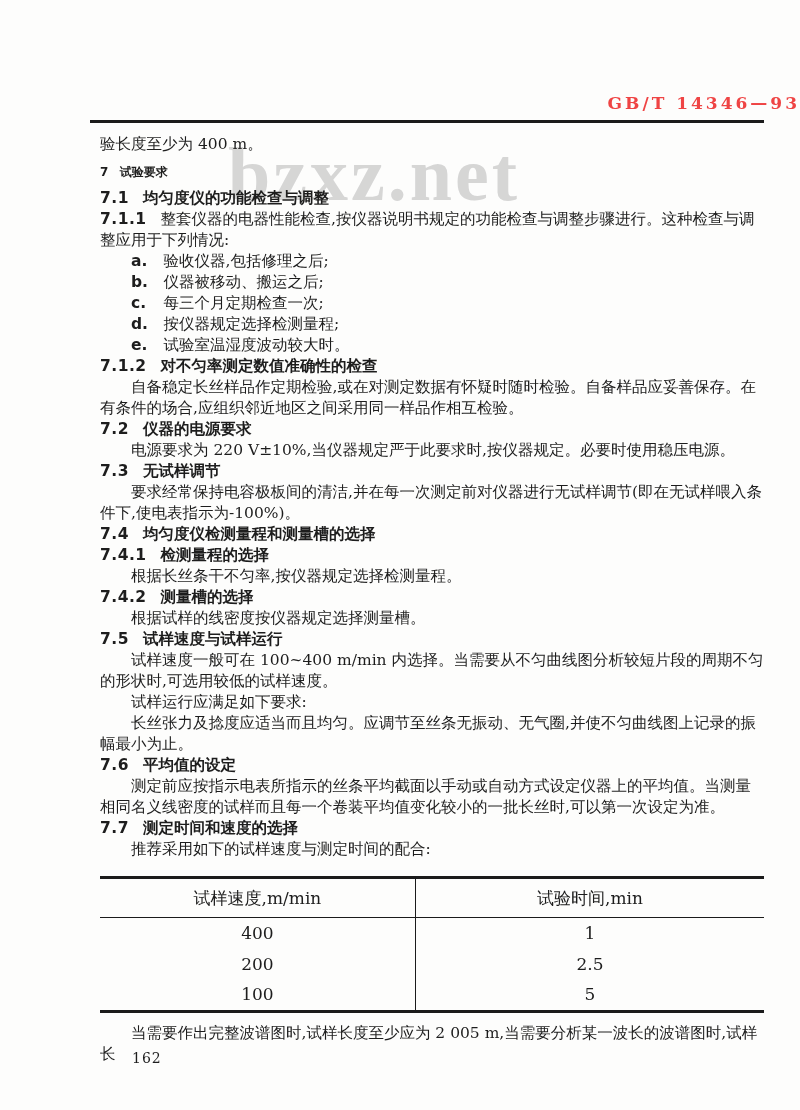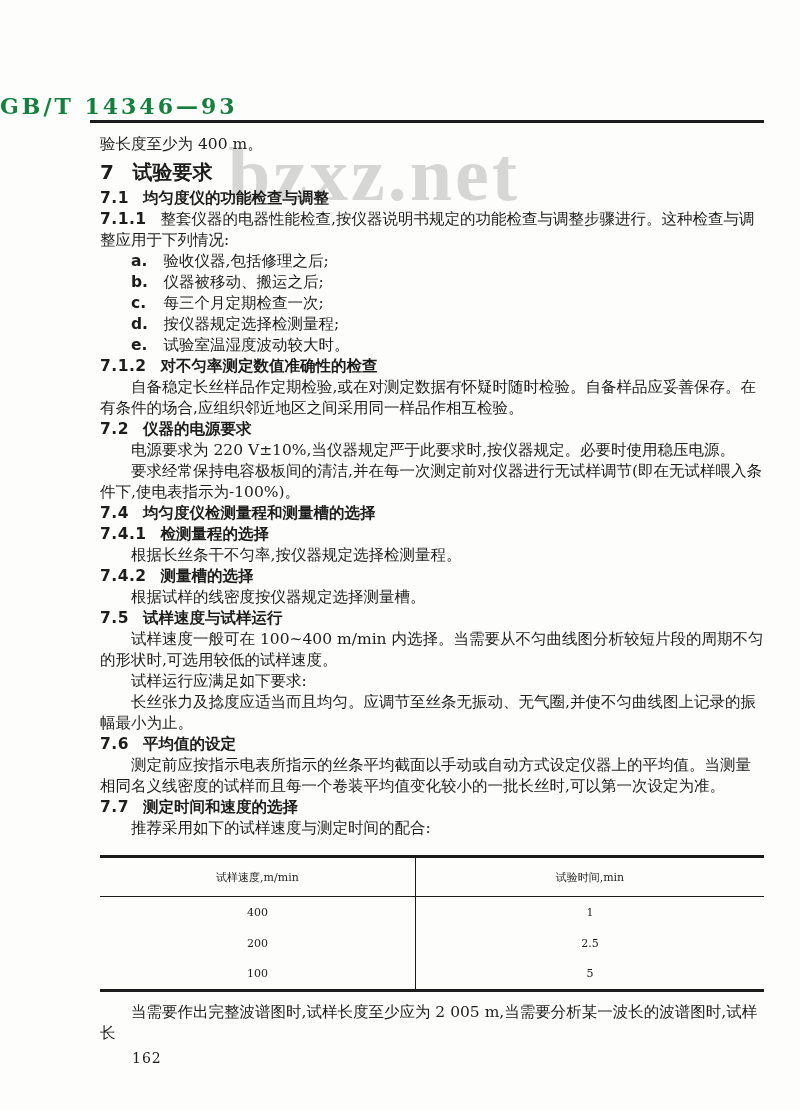--- a/index.html
+++ b/index.html
@@ -15,55 +15,55 @@
   }
   .watermark {
     position:absolute; left:228px; top:136px; z-index:0;
     font-family:Liberation Serif, serif;
     font-weight:bold; font-size:76px; line-height:1;
     color:#c9c9c9; opacity:0.75; letter-spacing:3px;
     user-select:none;
   }
   .doc-header {
     position:absolute; top:93px; left:0; width:100%; z-index:1;
-    text-align:left; font-size:22px; font-weight:bold;
-    letter-spacing:3px; color:#15803d;
+    text-align:right; font-size:17px; font-weight:bold;
+    letter-spacing:3px; color:#ef4444;
   }
   .header-rule {
     position:absolute; top:120px; left:90px; width:674px; height:3px;
     background:#1b1b1b; z-index:1;
   }
   .content {
     position:absolute; top:134px; left:100px; width:664px; z-index:1;
     font-size:15.5px; line-height:21px;
   }
   .content p { margin:0; }
   .num {
     font-family:"DejaVu Sans","Liberation Sans",sans-serif;
     font-weight:bold; margin-right:0.9em; letter-spacing:0.5px;
   }
   .h1 {
     font-family:"DejaVu Sans","Liberation Sans",sans-serif;
-    font-weight:bold; font-size:20px; margin:7px 0 5px 0 !important;
+    font-weight:bold; font-size:12px; margin:7px 0 5px 0 !important;
   }
   .clause-h {
     font-family:"DejaVu Sans","Liberation Sans",sans-serif;
     font-weight:600;
   }
   .clause-h .title { font-weight:600; }
   .para { text-indent:2em; }
   .list-item { padding-left:2em; }
   .li-label {
     font-family:"DejaVu Sans","Liberation Sans",sans-serif;
     font-weight:bold; display:inline-block; width:2.1em;
   }
   table.spec-table {
     width:100%; border-collapse:collapse; margin-top:16px;
     border-top:3px solid #1b1b1b; border-bottom:3px solid #1b1b1b;
-    font-size:11px;
+    font-size:17px;
   }
   table.spec-table th, table.spec-table td {
     text-align:center; font-weight:normal;
   }
   table.spec-table th {
     padding:9px 0 8px 0; border-bottom:1.5px solid #1b1b1b;
   }
   table.spec-table td { padding:5px 0 4.5px 0; }
   table.spec-table th:first-child, table.spec-table td:first-child {
     width:47.5%; border-right:1.5px solid #1b1b1b;
@@ -99,20 +99,21 @@
     <p class="list-item"><span class="li-label">c.</span><span>每三个月定期检查一次;</span></p>
     <p class="list-item"><span class="li-label">d.</span><span>按仪器规定选择检测量程;</span></p>
     <p class="list-item"><span class="li-label">e.</span><span>试验室温湿度波动较大时。</span></p>
 
     <p class="clause-h"><span class="num">7.1.2</span><span class="title">对不匀率测定数值准确性的检查</span></p>
     <p class="para">自备稳定长丝样品作定期检验,或在对测定数据有怀疑时随时检验。自备样品应妥善保存。在有条件的场合,应组织邻近地区之间采用同一样品作相互检验。</p>
 
     <p class="clause-h"><span class="num">7.2</span><span class="title">仪器的电源要求</span></p>
     <p class="para">电源要求为 220 V±10%,当仪器规定严于此要求时,按仪器规定。必要时使用稳压电源。</p>
 
+    <p class="clause-h"><span class="num">7.3</span><span class="title">无试样调节</span></p>
     <p class="para">要求经常保持电容极板间的清洁,并在每一次测定前对仪器进行无试样调节(即在无试样喂入条件下,使电表指示为-100%)。</p>
 
     <p class="clause-h"><span class="num">7.4</span><span class="title">均匀度仪检测量程和测量槽的选择</span></p>
 
     <p class="clause-h"><span class="num">7.4.1</span><span class="title">检测量程的选择</span></p>
     <p class="para">根据长丝条干不匀率,按仪器规定选择检测量程。</p>
 
     <p class="clause-h"><span class="num">7.4.2</span><span class="title">测量槽的选择</span></p>
     <p class="para">根据试样的线密度按仪器规定选择测量槽。</p>
 

